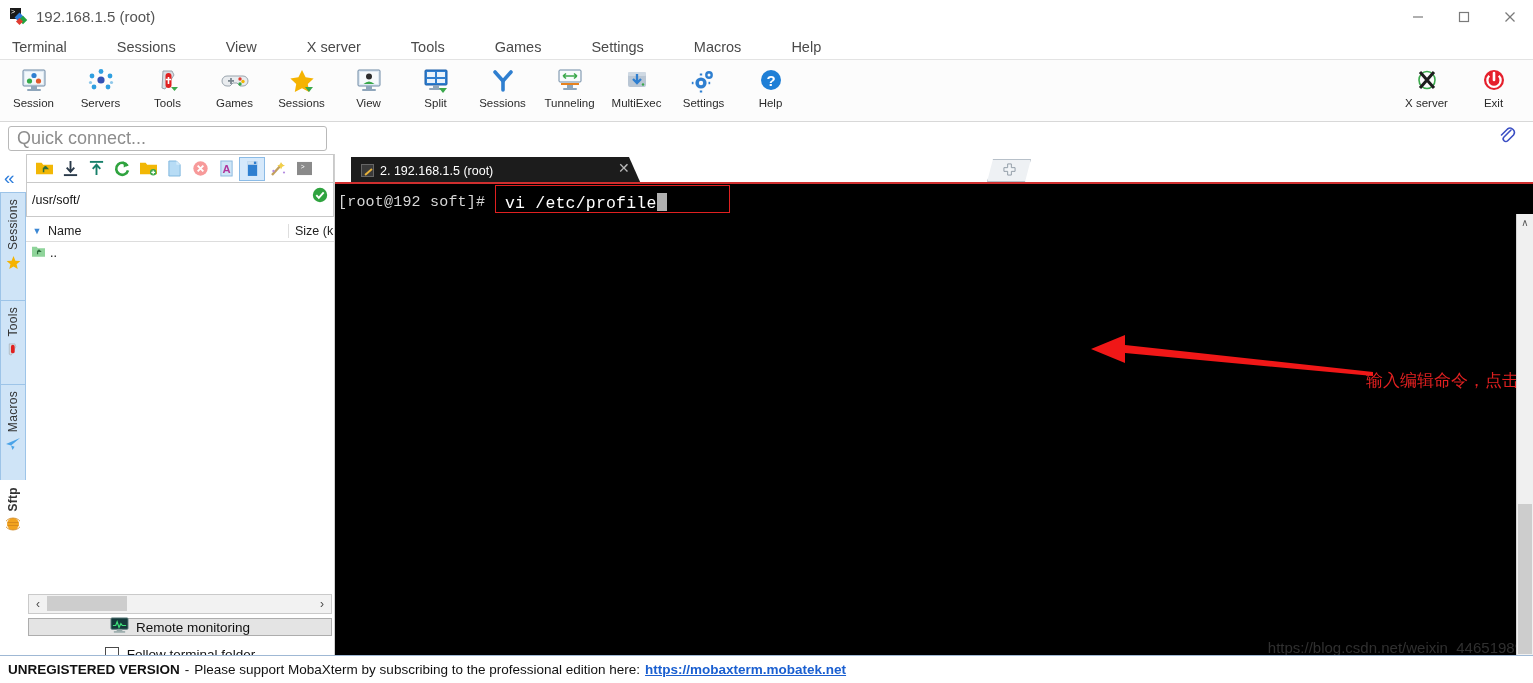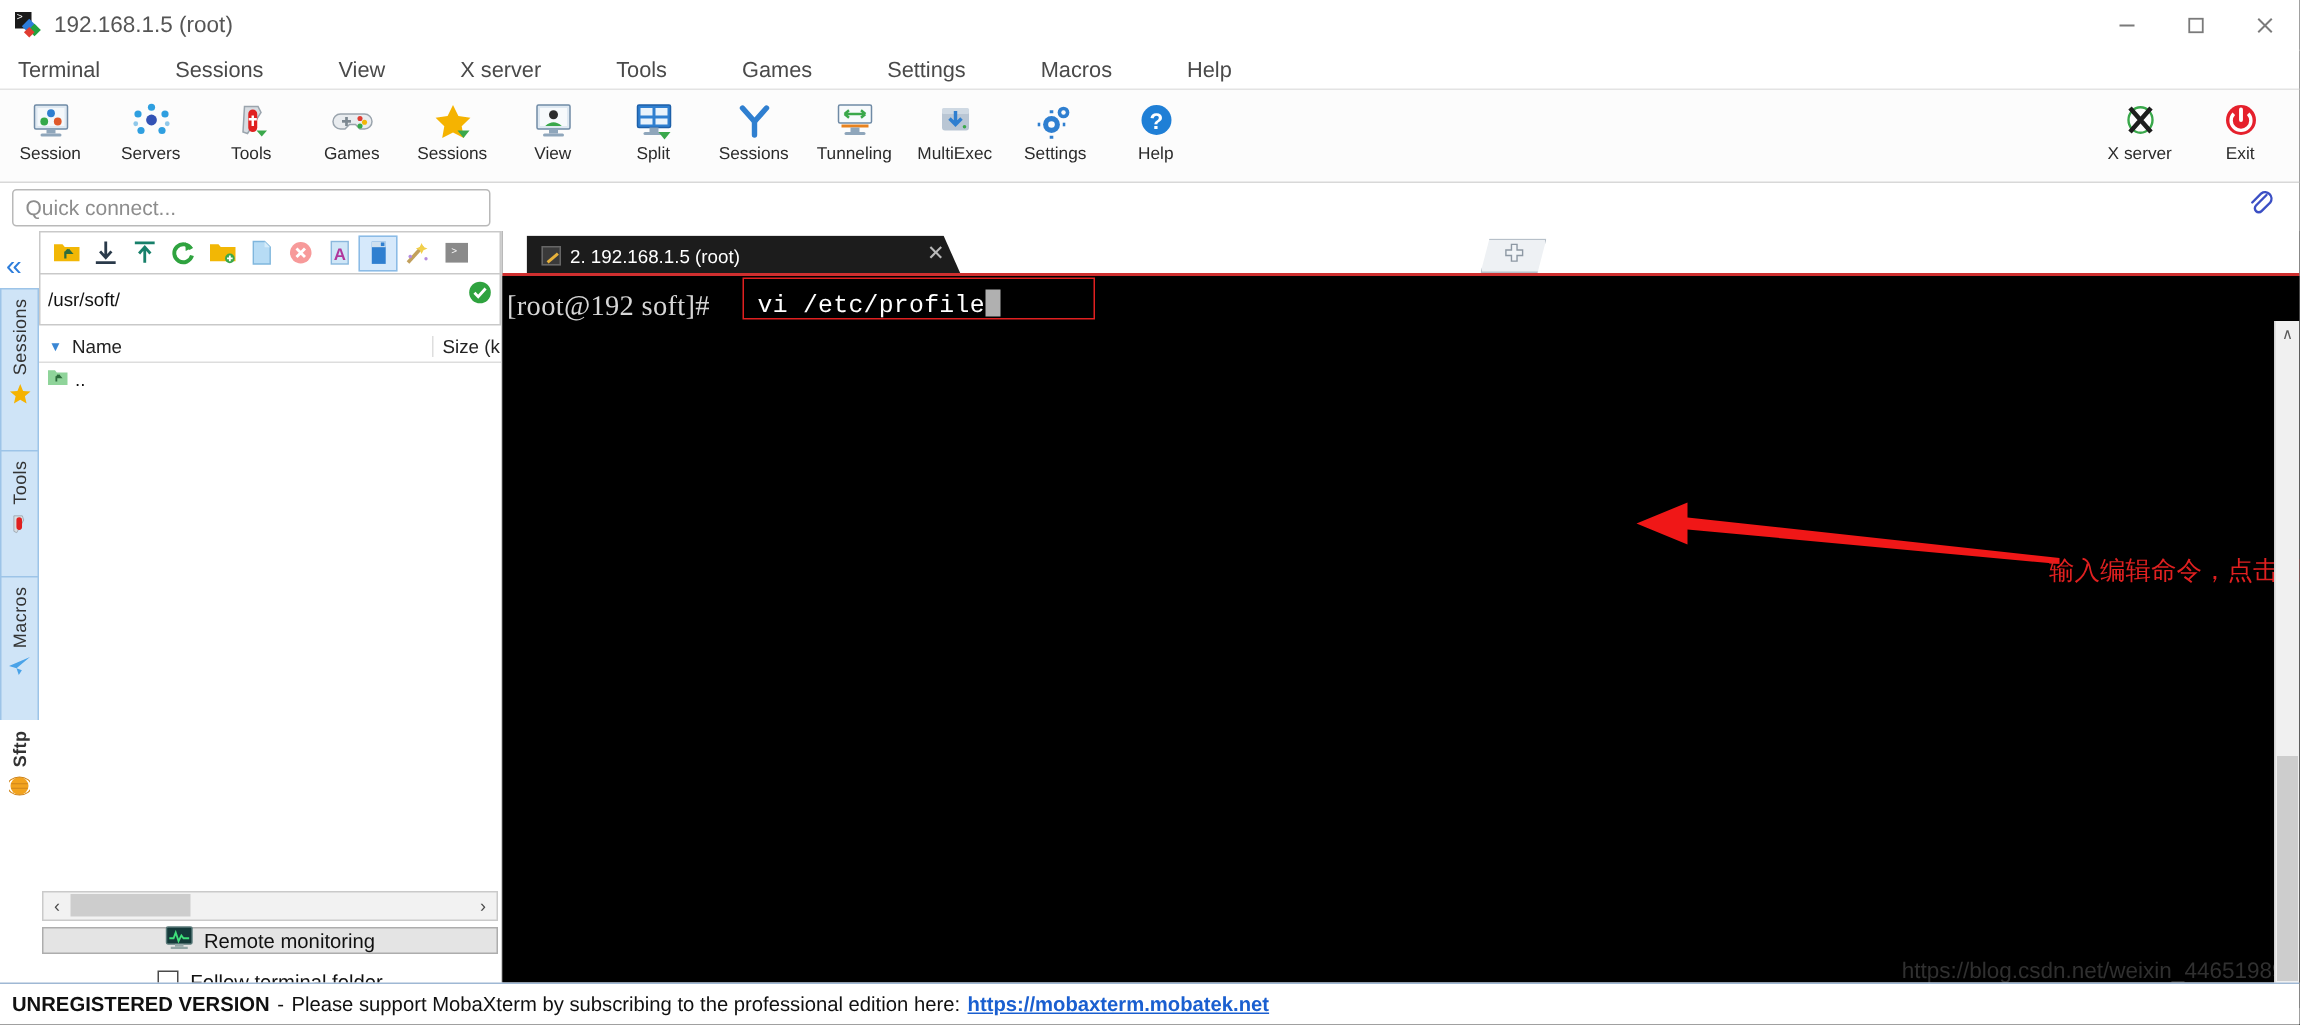--- a/index.html
+++ b/index.html
@@ -51,21 +51,21 @@
   }
   .tbtn .glyph { height:30px; display:flex; align-items:center; justify-content:center; }
   .tbtn .lbl { font-size:11.5px; color:#2b2b2b; margin-top:1px; white-space:nowrap; }
   .tb-right { position:absolute; right:6px; top:3px; display:flex; }
   
   .qcrow { height:32px; display:flex; align-items:center; background:#fff; }
   .qc {
     margin-left:8px; width:319px; height:25px;
     border:1px solid #b9b9b9; border-radius:3px;
     display:flex; align-items:center; padding-left:8px;
-    font-size:14px; color:#8d8d8d; background:#fff;text-align:center;
+    font-size:18px; color:#8d8d8d; background:#fff;text-align:center;
   }
   .clip { position:absolute; right:16px; top:125px; }
   
   .main { display:flex; height:518px; }
   
   .ribbon { width:26px; background:#ffffff; position:relative; flex:none; }
   .chev { position:absolute; top:14px; left:4px; color:#2d7ddb; font-size:19px; line-height:1;}
   .vtabs { position:absolute; top:38px; left:0px; width:26px; }
   .vtab {
     width:26px; background:#cfe4f7; border:1px solid #9dc4e8;
@@ -134,22 +134,22 @@
   .newtab {
     position:absolute; left:652px; top:5px; width:44px; height:23px;
     background:#eef1f4; border:1px solid #b7c0c9;
     clip-path: polygon(6px 0, 44px 0, 38px 23px, 0 23px);
     display:flex; align-items:center; justify-content:center;
   }
   .tabunderline { position:absolute; left:0; top:28px; height:2px; width:100%; background:#cf2f2f; }
   .termbody { flex:1; background:#000000; position:relative; overflow:hidden; }
   .prompt {
     position:absolute; left:3px; top:10px;
-    font-family:Liberation Serif, serif;
-    font-size:19px; color:#d6d6d6; white-space:pre; letter-spacing:0.2px;
+    font-family:Liberation Mono, monospace;
+    font-size:15px; color:#d6d6d6; white-space:pre; letter-spacing:0.2px;
   }
   .cmdbox {
     position:absolute; left:160px; top:1px; width:235px; height:28px;
     border:1.5px solid #e02020;
   }
   .cmdtext {
     position:absolute; left:170px; top:10px;
     font-family:"Liberation Mono","DejaVu Sans Mono", monospace;
     font-size:16.5px; color:#ffffff; white-space:pre; letter-spacing:0.2px;
   }

